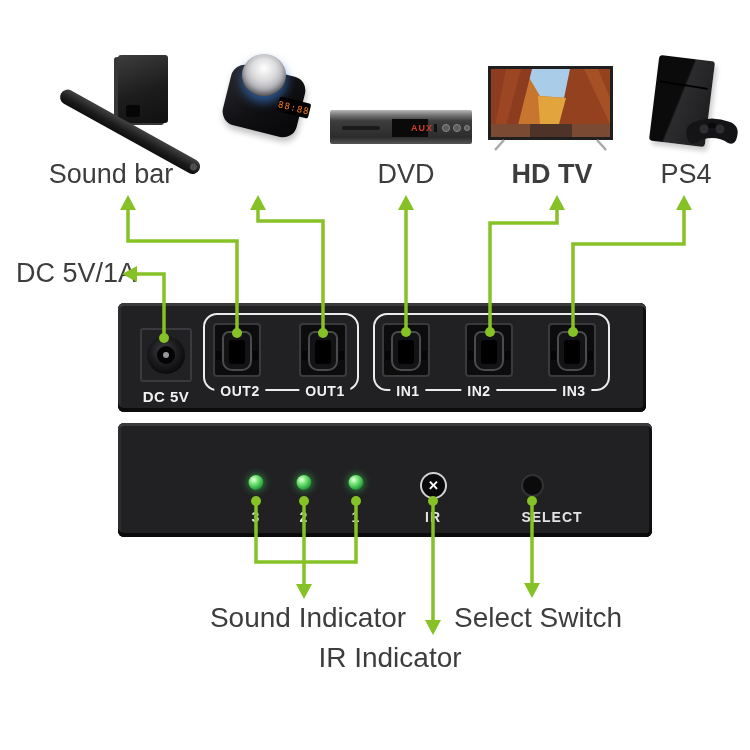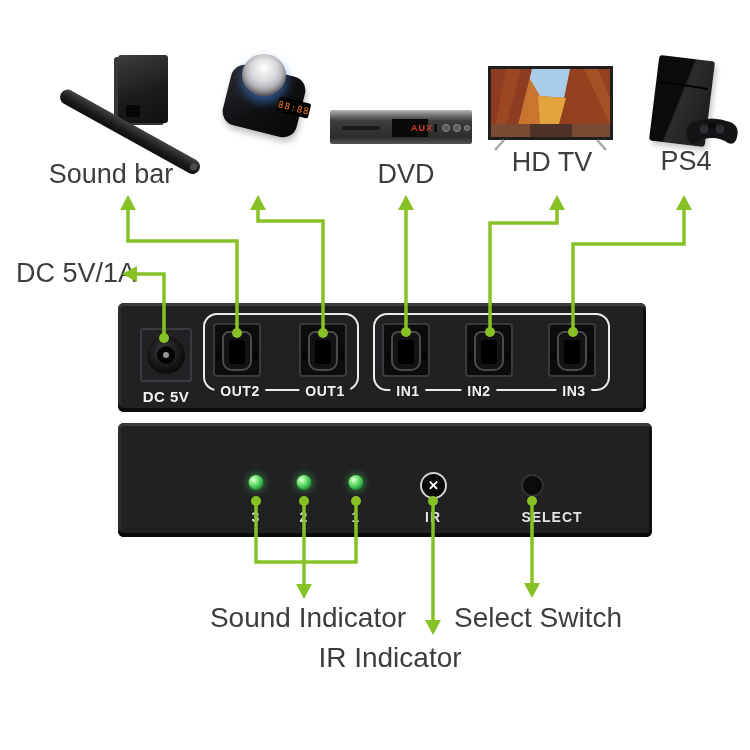--- a/index.html
+++ b/index.html
@@ -239,22 +239,22 @@
     <circle cx="20" cy="15" r="4.5" fill="#2d2d32"></circle>
     <circle cx="36" cy="15" r="4.5" fill="#2d2d32"></circle>
     <rect x="24" y="9" width="8" height="5" rx="2" fill="#0a0a0c"></rect>
   </svg>
 </div>
 
 <div class="dev-label" style="left:111px;top:161px;">Sound bar</div>
 <div class="dev-label" style="left:258px;top:139px;">
 </div>
 <div class="dev-label" style="left:406px;top:161px;">DVD</div>
-<div class="dev-label" style="left:552px;top:149px;">HD TV</div>
-<div class="dev-label" style="left:686px;top:148px;">PS4</div>
+<div class="dev-label" style="left:552px;top:161px;font-weight:bold;">HD TV</div>
+<div class="dev-label" style="left:686px;top:161px;">PS4</div>
 
 <div class="dc-label">DC 5V/1A</div>
 
 <div class="panel back-panel">
   <div class="dc-square">
     <div class="dc-jack">
       <div class="dc-hole">
           <div class="dc-pin"></div>
         </div>
     </div>

